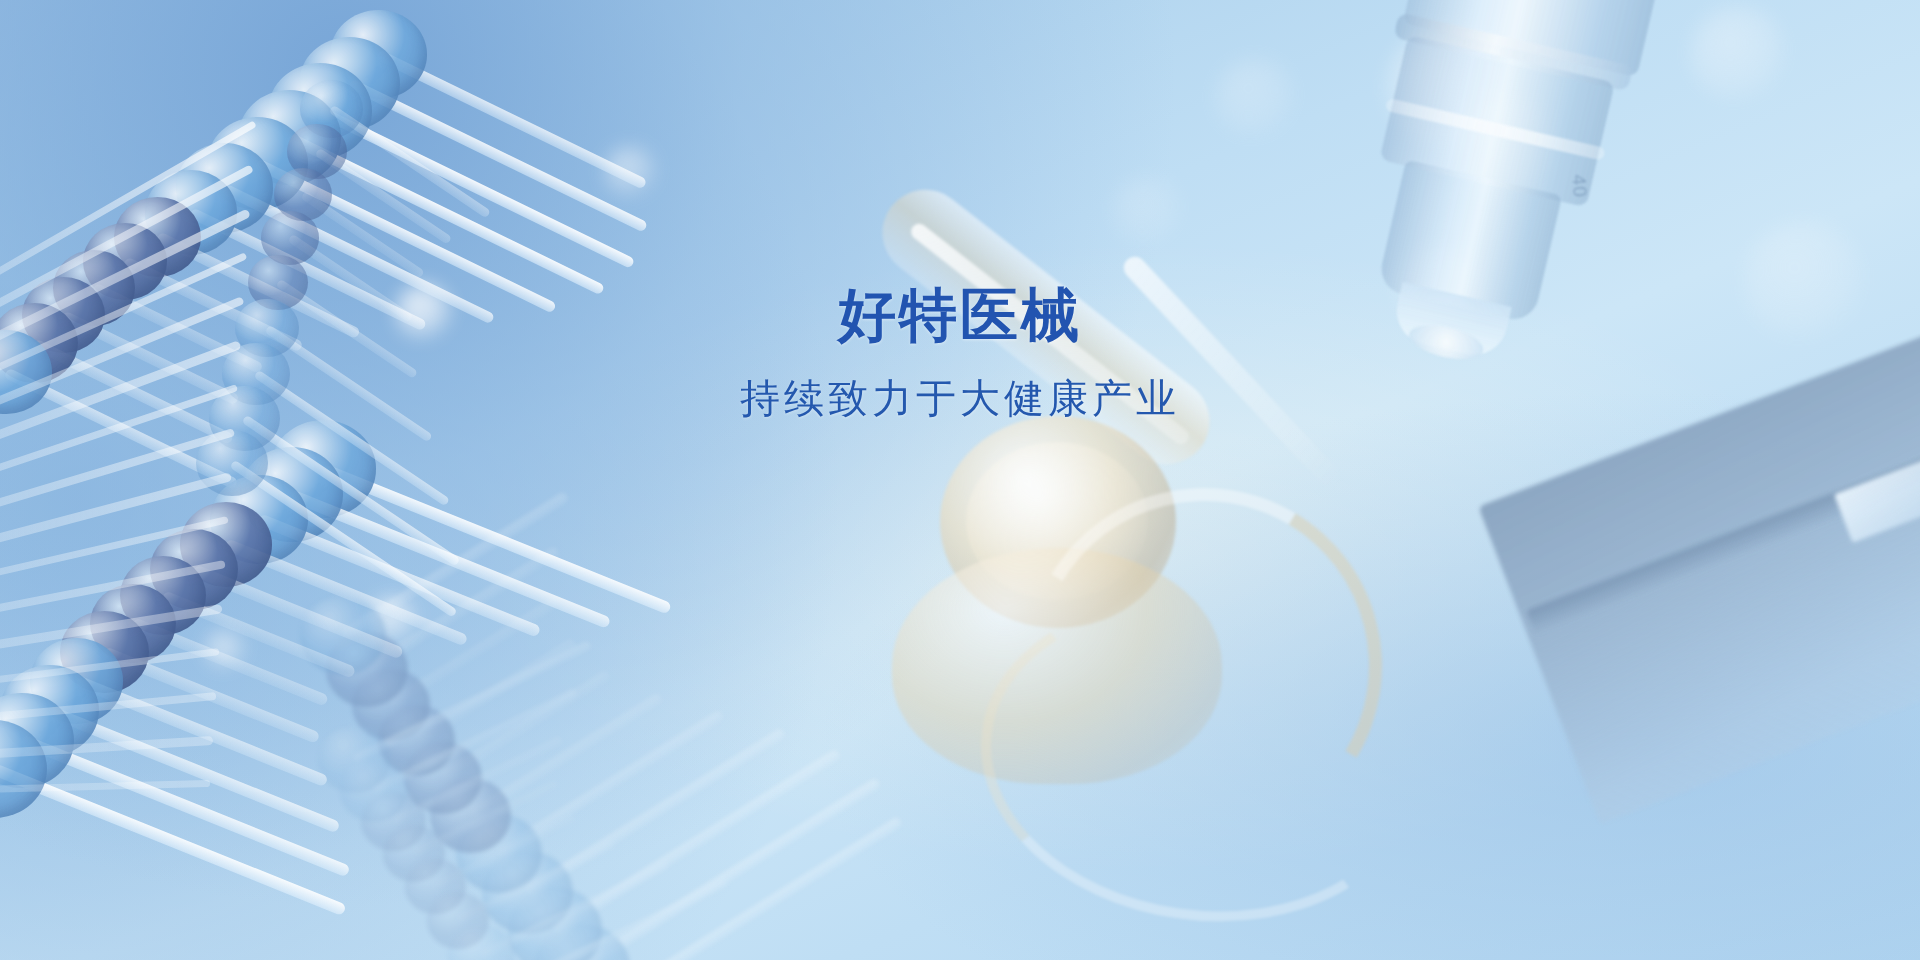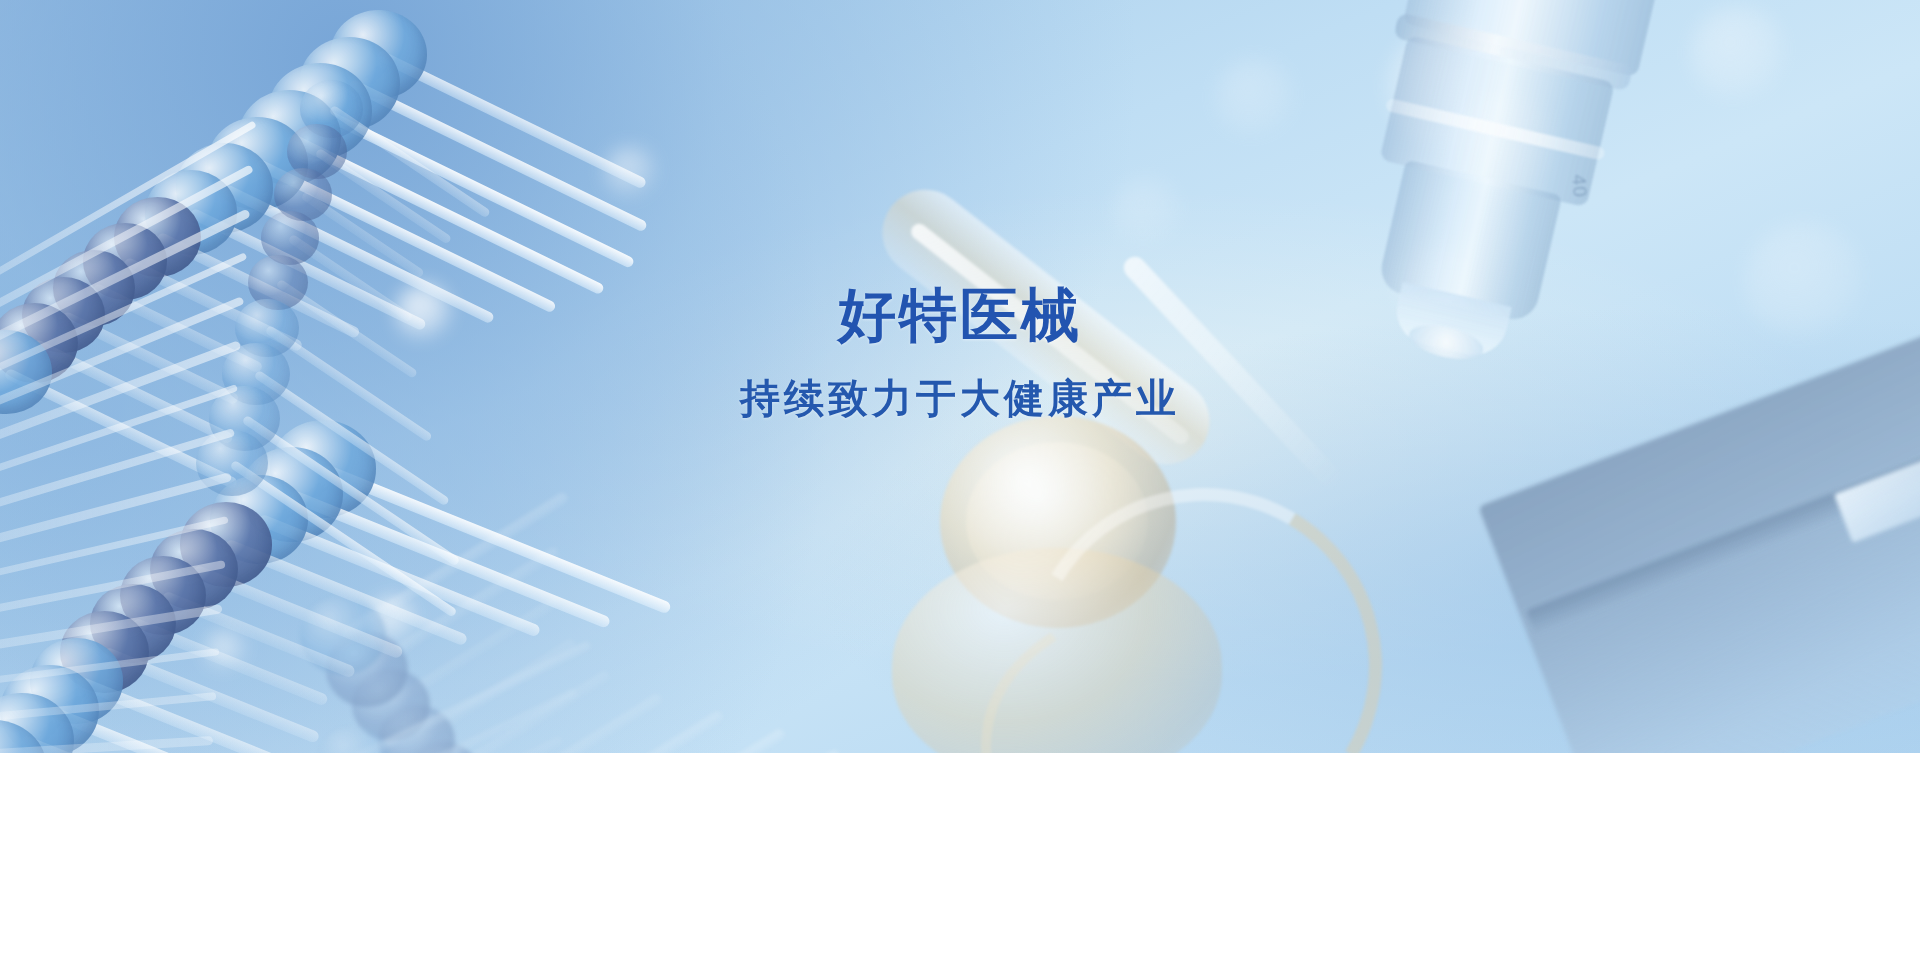--- a/index.html
+++ b/index.html
@@ -1,19 +1,19 @@
 <!DOCTYPE html>
 <html><head>
 <meta charset="utf-8">
 <style>
   html,body{margin:0;padding:0;background:#fff;}
   body{font-family:"Liberation Sans","DejaVu Sans",sans-serif;}
 
   #banner{
-    position:relative;width:1920px;height:753px;overflow:hidden;
+    position:relative;width:1920px;height:960px;overflow:hidden;
     background:#b9dbf3;
   }
   .layer{position:absolute;inset:0;pointer-events:none;}
 
   
   #bg-base{
     background:
       radial-gradient(circle at 18% 8%, rgba(118,164,214,.95) 0%, rgba(140,182,224,.55) 22%, rgba(170,205,236,0) 46%),
       radial-gradient(circle at 4% 52%, rgba(126,173,219,.70) 0%, rgba(160,199,233,0) 40%),
       radial-gradient(ellipse 70% 60% at 86% 78%, rgba(150,190,228,.55) 0%, rgba(190,221,244,0) 62%),
@@ -53,21 +53,21 @@
   
   #glass-wrap{position:absolute;left:840px;top:300px;width:700px;height:660px;filter:blur(1.6px);}
   .glass{position:absolute;}
 
   
   #text-block{position:absolute;left:0;right:0;top:286px;text-align:center;z-index:9;}
   #title{
     font-size:58px;font-weight:700;color:#2254b0;letter-spacing:3px;line-height:1;
     margin:0 0 34px 0;text-shadow:0 1px 3px rgba(255,255,255,.45);}
   #subtitle{
-    font-size:40px;font-weight:700;color:#2458ae;letter-spacing:4px;line-height:1;
+    font-size:40px;font-weight:400;color:#2458ae;letter-spacing:4px;line-height:1;
     margin:0 0 44px 0;text-shadow:0 1px 3px rgba(255,255,255,.40);}
   #tagline{
     font-size:41px;font-weight:700;color:#2254b0;letter-spacing:4px;line-height:1;
     margin:0;text-shadow:0 1px 3px rgba(255,255,255,.45);}
 </style>
 </head>
 <body>
 
 <div id="banner">
 

